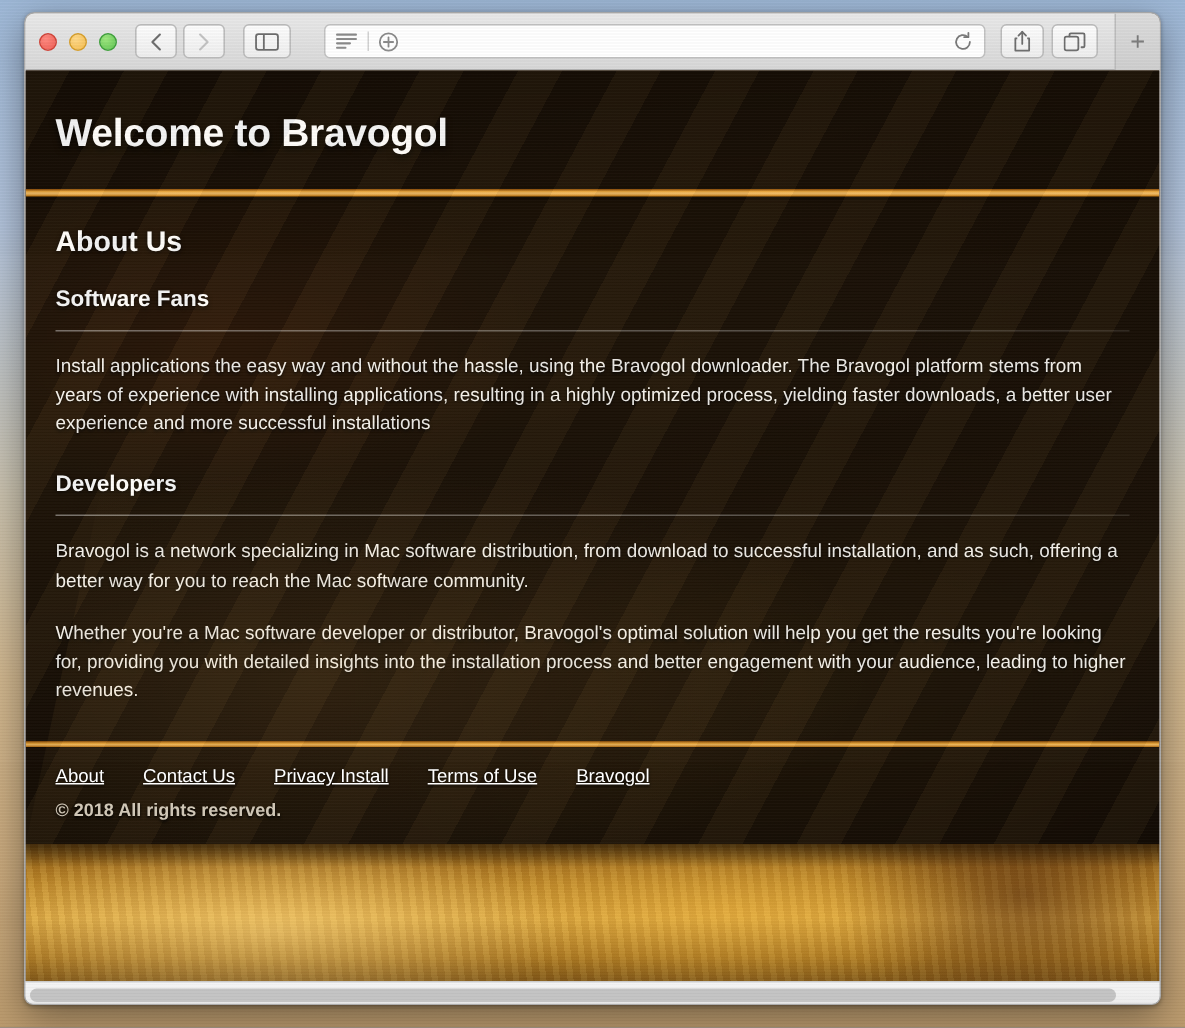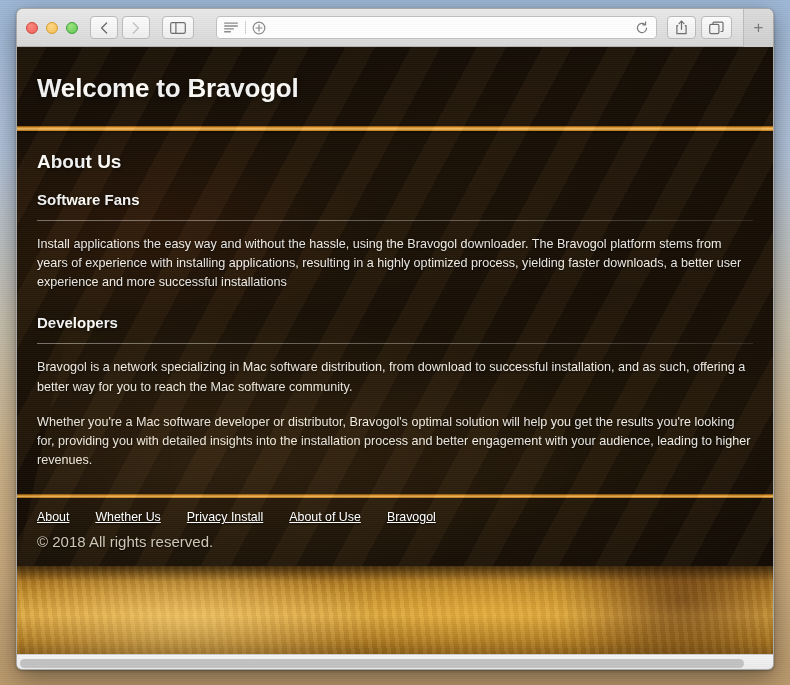--- a/index.html
+++ b/index.html
@@ -223,23 +223,24 @@
   .flinks { display: flex; gap: 26px; align-items: flex-end; }
   .flinks a {
     color: #ffffff;
     font-size: 12.4px;
     text-decoration: underline;
     text-shadow: 0 1px 2px rgba(0,0,0,0.85);
     cursor: pointer;
   }
   .copyright {
     margin-top: 9px;
-    font-size: 15px;
+    font-size: 12px;
     color: #cfc6b6;
     text-shadow: 0 1px 2px rgba(0,0,0,0.85);
+    font-weight: bold;
   }
 
   
   .band-bottom {
     position: relative;
     flex: 1;
     min-height: 96px;
     background:
       linear-gradient(to bottom, rgba(0,0,0,0.55) 0%, rgba(0,0,0,0.05) 16%, rgba(0,0,0,0) 50%, rgba(0,0,0,0.18) 100%),
       radial-gradient(ellipse 280px 90px at 22% 60%, rgba(255,216,130,0.55), rgba(0,0,0,0) 70%),
@@ -378,23 +379,23 @@
               <p class="body">Bravogol is a network specializing in Mac software distribution, from download to successful installation, and as such, offering a better way for you to reach the Mac software community.</p>
               <p class="body">Whether you're a Mac software developer or distributor, Bravogol's optimal solution will help you get the results you're looking for, providing you with detailed insights into the installation process and better engagement with your audience, leading to higher revenues.</p>
             </div>
           </div>
 
           <div class="footer-rule"></div>
 
           <div class="footer">
             <div class="flinks">
               <a>About</a>
-              <a>Whether Us</a>
+              <a>Contact Us</a>
               <a>Privacy Install</a>
-              <a>About of Use</a>
+              <a>Terms of Use</a>
               <a>Bravogol</a>
             </div>
             <div class="copyright">© 2018 All rights reserved.</div>
           </div>
         </div>
 
         <div class="band-bottom"></div>
       </div>
     </div>
 

